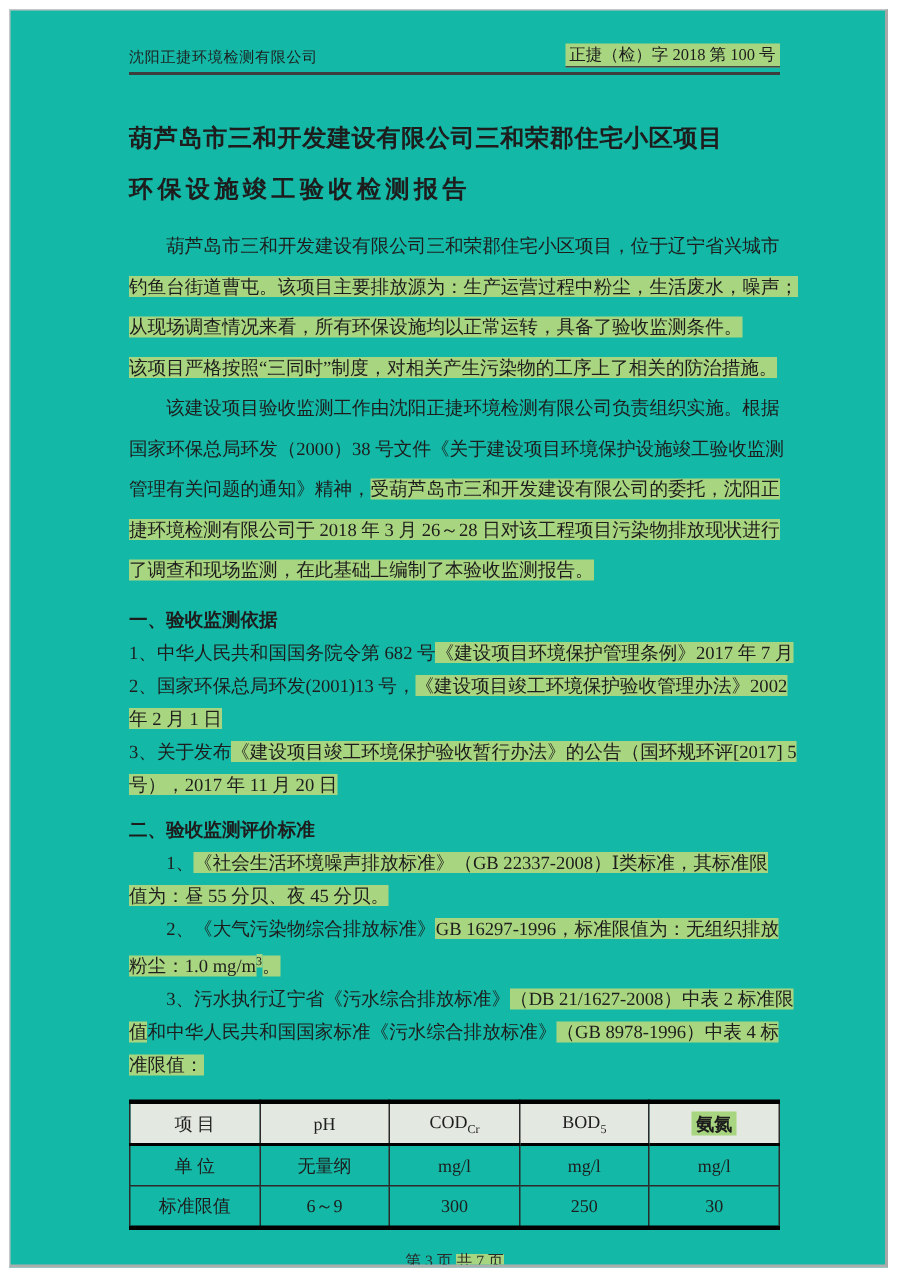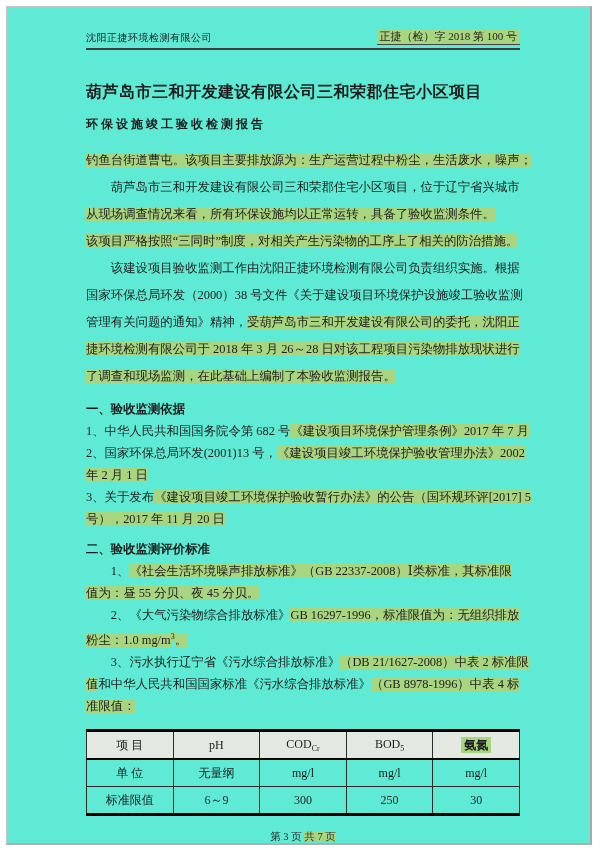--- a/index.html
+++ b/index.html
@@ -1,32 +1,32 @@
 <!DOCTYPE html>
 <html style="--hl: #a8d57f; --thbg: #e3e8e0;"><head>
 <meta charset="utf-8">
 <style>
   html,body {margin:0; padding:0;}
   body {width:600px; height:853px; background:#ffffff; position:relative;
         font-family:"Liberation Serif","DejaVu Serif",serif; color:#1d1d1d;}
   .page {position:absolute; left:6px; top:6px; width:586px; height:839px;
-         box-sizing:border-box; background:#5eead4;
+         box-sizing:border-box; background:#14b8a6;
          border:1px solid #c6c6c6; border-right:2px solid #a8a8a8; border-bottom:2px solid #aeaeae;
          overflow:hidden;}
   .content {padding:22px 70px 0 79px;}
 
   .doc-header {display:flex; justify-content:space-between; align-items:flex-end;
                border-bottom:2px solid #3d3d3d; padding-bottom:3px;}
   .company {font-size:10px; letter-spacing:0.5px;}
   .doc-number {font-size:11px; background:var(--hl); padding:0 3px;
                border-bottom:1px solid #444;}
 
   .titles {}
   .title1 {margin-top:32px; font-size:16px; font-weight:bold; letter-spacing:0.5px;}
-  .title2 {margin-top:13px; font-size:12px; font-weight:bold; letter-spacing:3px;}
+  .title2 {margin-top:13px; font-size:16px; font-weight:bold; letter-spacing:3px;}
 
   .doc-body {margin-top:14px; font-size:12.4px;}
   .line {white-space:nowrap;}
   .block.para .line {line-height:27px;}
   .block.list .line, .block.heading .line {line-height:22px;}
   .block.heading {font-weight:bold; margin-top:8px;}
   .line.first {text-indent:2em;}
   .hl {background:var(--hl);}
   sup {font-size:8px;}
   sub {font-size:8px;}
@@ -52,22 +52,22 @@
       <span class="doc-number">正捷（检）字 2018 第 100 号</span>
     </div>
 
     <div class="titles">
       <div class="title1">葫芦岛市三和开发建设有限公司三和荣郡住宅小区项目</div>
       <div class="title2">环保设施竣工验收检测报告</div>
     </div>
 
     <div class="doc-body">
         <div class="block para">
+          <div class="line first"><span>葫芦岛市三和开发建设有限公司三和荣郡住宅小区项目，位于辽宁省兴城市</span></div>
           <div class="line"><span class="hl">钓鱼台街道曹屯。该项目主要排放源为：生产运营过程中粉尘，生活废水，噪声；</span></div>
-          <div class="line first"><span>葫芦岛市三和开发建设有限公司三和荣郡住宅小区项目，位于辽宁省兴城市</span></div>
           <div class="line"><span class="hl">从现场调查情况来看，所有环保设施均以正常运转，具备了验收监测条件。</span></div>
           <div class="line"><span class="hl">该项目严格按照“三同时”制度，对相关产生污染物的工序上了相关的防治措施。</span></div>
         </div>
         <div class="block para">
           <div class="line first"><span>该建设项目验收监测工作由沈阳正捷环境检测有限公司负责组织实施。根据</span></div>
           <div class="line"><span>国家环保总局环发（2000）38 号文件《关于建设项目环境保护设施竣工验收监测</span></div>
           <div class="line"><span>管理有关问题的通知》精神，</span><span class="hl">受葫芦岛市三和开发建设有限公司的委托，沈阳正</span></div>
           <div class="line"><span class="hl">捷环境检测有限公司于 2018 年 3 月 26～28 日对该工程项目污染物排放现状进行</span></div>
           <div class="line"><span class="hl">了调查和现场监测，在此基础上编制了本验收监测报告。</span></div>
         </div>

